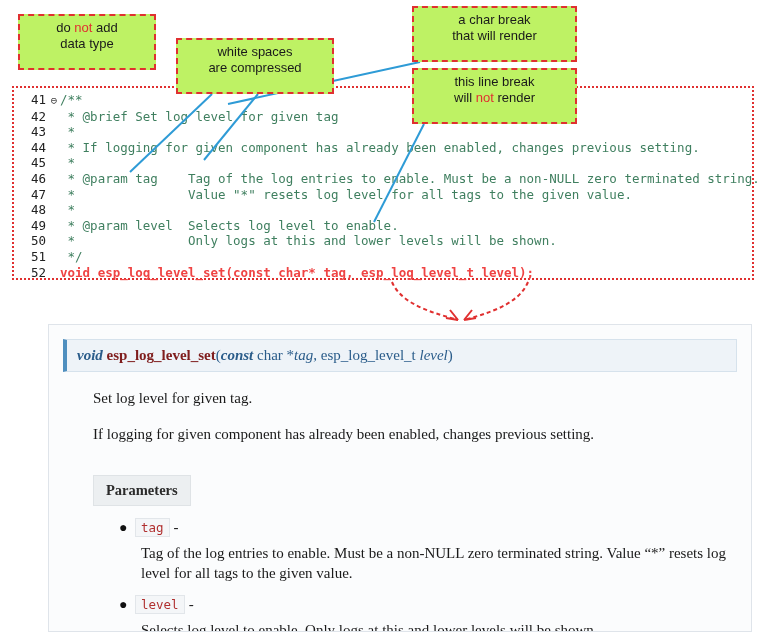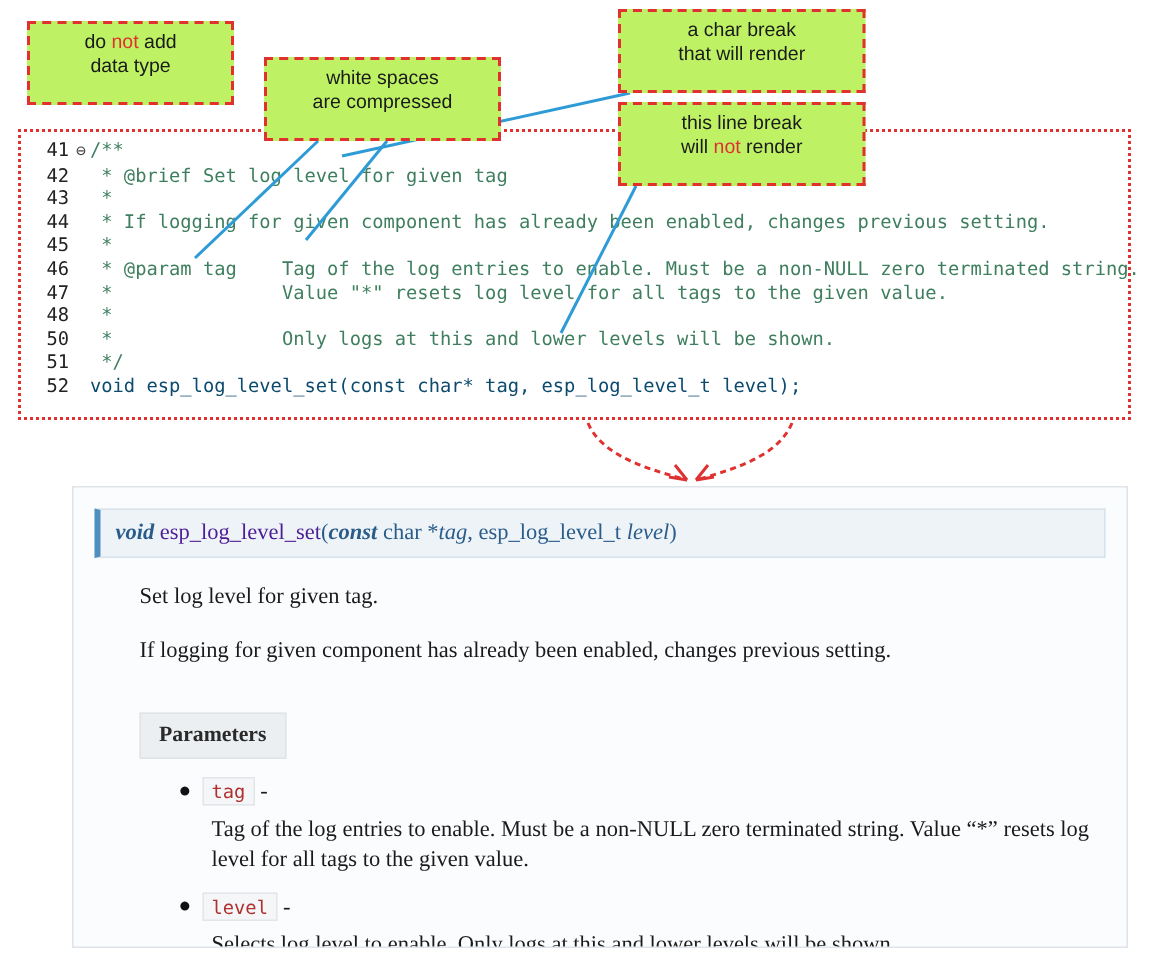--- a/index.html
+++ b/index.html
@@ -118,21 +118,21 @@
     border-left: 4px solid #4f8fbf;
     border-top: 1px solid #d6e2ec;
     border-right: 1px solid #d6e2ec;
     border-bottom: 1px solid #d6e2ec;
     padding: 7px 10px;
     font-size: 15px;
     color: #2a5c8a;
     font-family: "Liberation Serif", serif;
   }
   #doc-signature .kw2 { color: #2a5c8a; font-style: italic; font-weight: bold; }
-  #doc-signature .nm { font-weight: normal; color: #4c1d95; }
+  #doc-signature .nm { font-weight: bold; color: #7f1d1d; }
   #doc-signature .pn { font-style: italic; }
   .doc-para {
     margin: 16px 14px 0 44px;
     font-size: 15px;
     color: #1a1a1a;
     font-family: "Liberation Serif", serif;
     line-height: 1.35;
   }
   #params-header {
     margin: 30px 14px 0 44px;
@@ -264,37 +264,42 @@
     <span class="fold"></span>
     <span class="code-text"> *               Value "*" resets log level for all tags to the given value.</span>
   </div>
 
   <div class="code-line">
     <span class="ln">48</span>
     <span class="fold"></span>
     <span class="code-text"> *</span>
   </div>
 
+  <div class="code-line">
+    <span class="ln">49</span>
+    <span class="fold"></span>
+    <span class="code-text"> * @param level  Selects log level to enable.</span>
+  </div>
 
   <div class="code-line">
     <span class="ln">50</span>
     <span class="fold"></span>
     <span class="code-text"> *               Only logs at this and lower levels will be shown.</span>
   </div>
 
   <div class="code-line">
     <span class="ln">51</span>
     <span class="fold"></span>
     <span class="code-text"> */</span>
   </div>
 
   <div class="code-line">
     <span class="ln">52</span>
     <span class="fold"></span>
-    <span class="code-text" style="color:#0c4a6e;font-weight:normal;">void esp_log_level_set(const char* tag, esp_log_level_t level);</span>
+    <span class="code-text" style="color:#ef4444;font-weight:bold;">void esp_log_level_set(const char* tag, esp_log_level_t level);</span>
   </div>
 
 </div>
 
 <svg id="arrows" viewBox="0 0 180 48">
   <path d="M 12 2 C 22 26, 58 34, 78 40" stroke="#e03030" stroke-width="2" fill="none" stroke-dasharray="4,3"></path>
   <path d="M 78 40 L 70 30 M 78 40 L 66 38" stroke="#e03030" stroke-width="2" fill="none"></path>
   <path d="M 148 2 C 138 26, 104 34, 84 40" stroke="#e03030" stroke-width="2" fill="none" stroke-dasharray="4,3"></path>
   <path d="M 84 40 L 92 30 M 84 40 L 96 38" stroke="#e03030" stroke-width="2" fill="none"></path>
 </svg>

